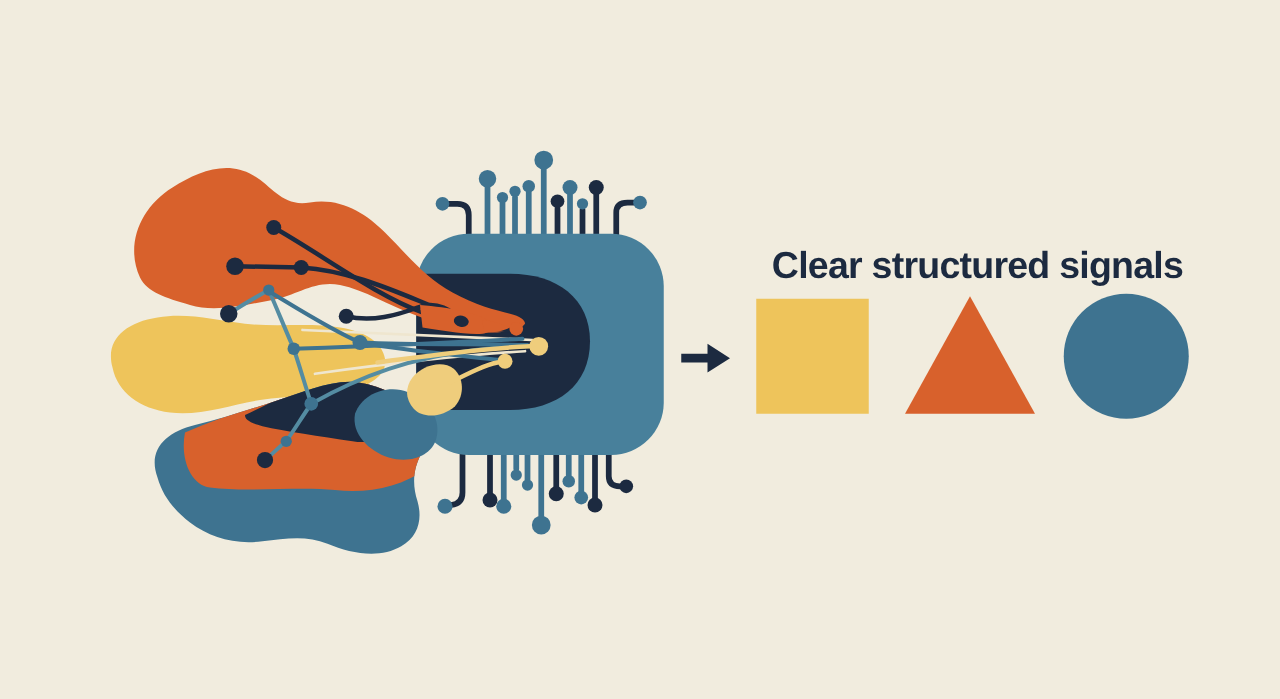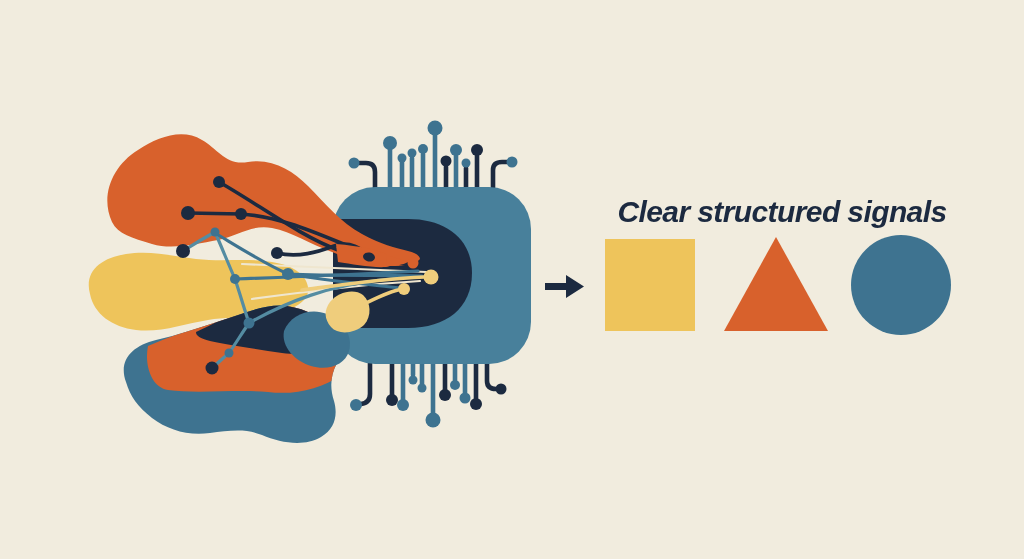--- a/index.html
+++ b/index.html
@@ -1,21 +1,21 @@
 <!DOCTYPE html>
 <html style="--background: #F1ECDE; --orange: #D8612C; --yellow: #EEC45B; --pale-yellow: #EFCD7C; --chip-teal: #48809B; --teal: #3E7390; --steel: #548CA2; --navy: #1C2A40; --cream-line: #EFE6CF;"><head>
 <meta charset="utf-8">
 <style>
   html,body{margin:0;padding:0;}
   body{
     width:1024px;height:559px;overflow:hidden;
     background:var(--background,#F1ECDE);
     font-family:"Liberation Sans",sans-serif;
   }
-  .stage{position:relative;width:1024px;height:559px;font-style:italic;}
+  .stage{position:relative;width:1024px;height:559px;}
   svg{display:block;}
 
   
   .bg{fill:var(--background,#F1ECDE);}
   .f-orange{fill:var(--orange,#D8612C);}
   .f-yellow{fill:var(--yellow,#EEC45B);}
   .f-pale-yellow{fill:var(--pale-yellow,#EFCD7C);}
   .f-navy{fill:var(--navy,#1C2A40);}
   .f-teal{fill:var(--teal,#3E7390);}
   .f-chip{fill:var(--chip-teal,#48809B);}

